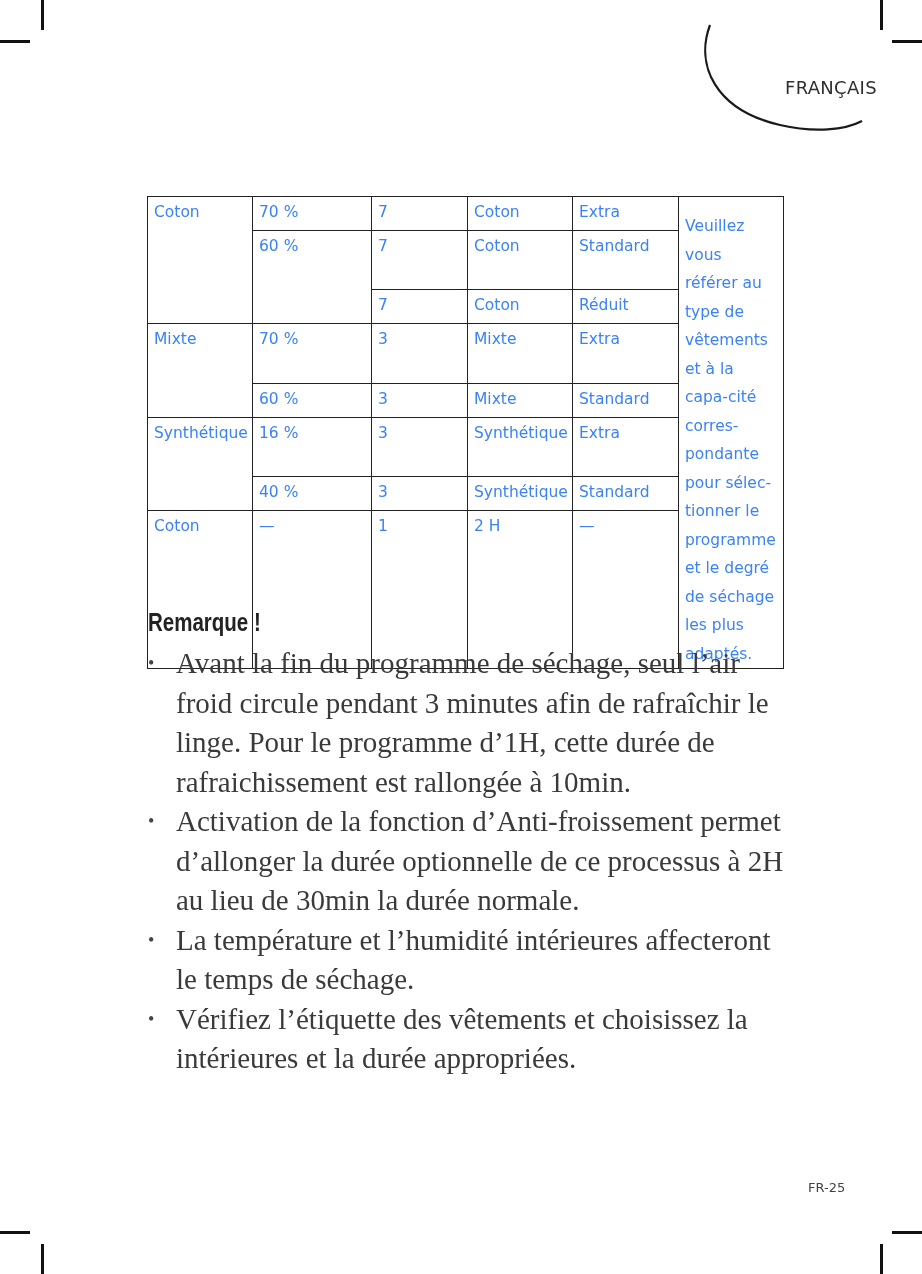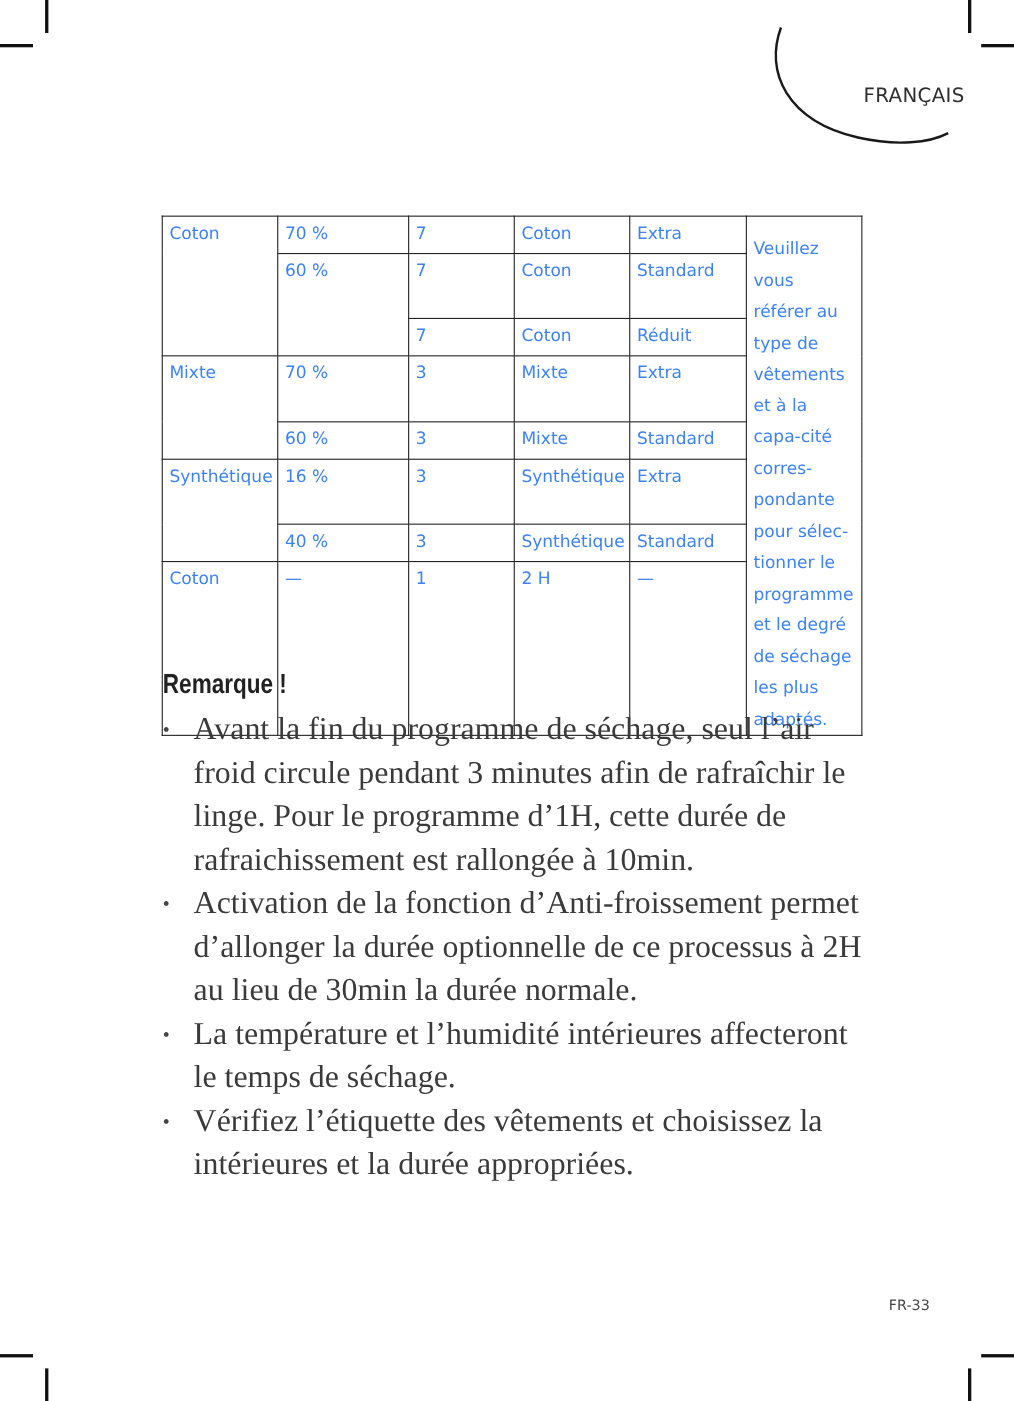--- a/index.html
+++ b/index.html
@@ -155,13 +155,13 @@
   <li>
     <span class="bullet">•</span>
     <span>La température et l’humidité intérieures affecteront le temps de séchage.</span>
   </li>
   <li>
     <span class="bullet">•</span>
     <span>Vérifiez l’étiquette des vêtements et choisissez la intérieures et la durée appropriées.</span>
   </li>
 </ul>
 
-<div class="page-num">FR-33</div>
+<div class="page-num">FR-25</div>
 
 </body></html>

